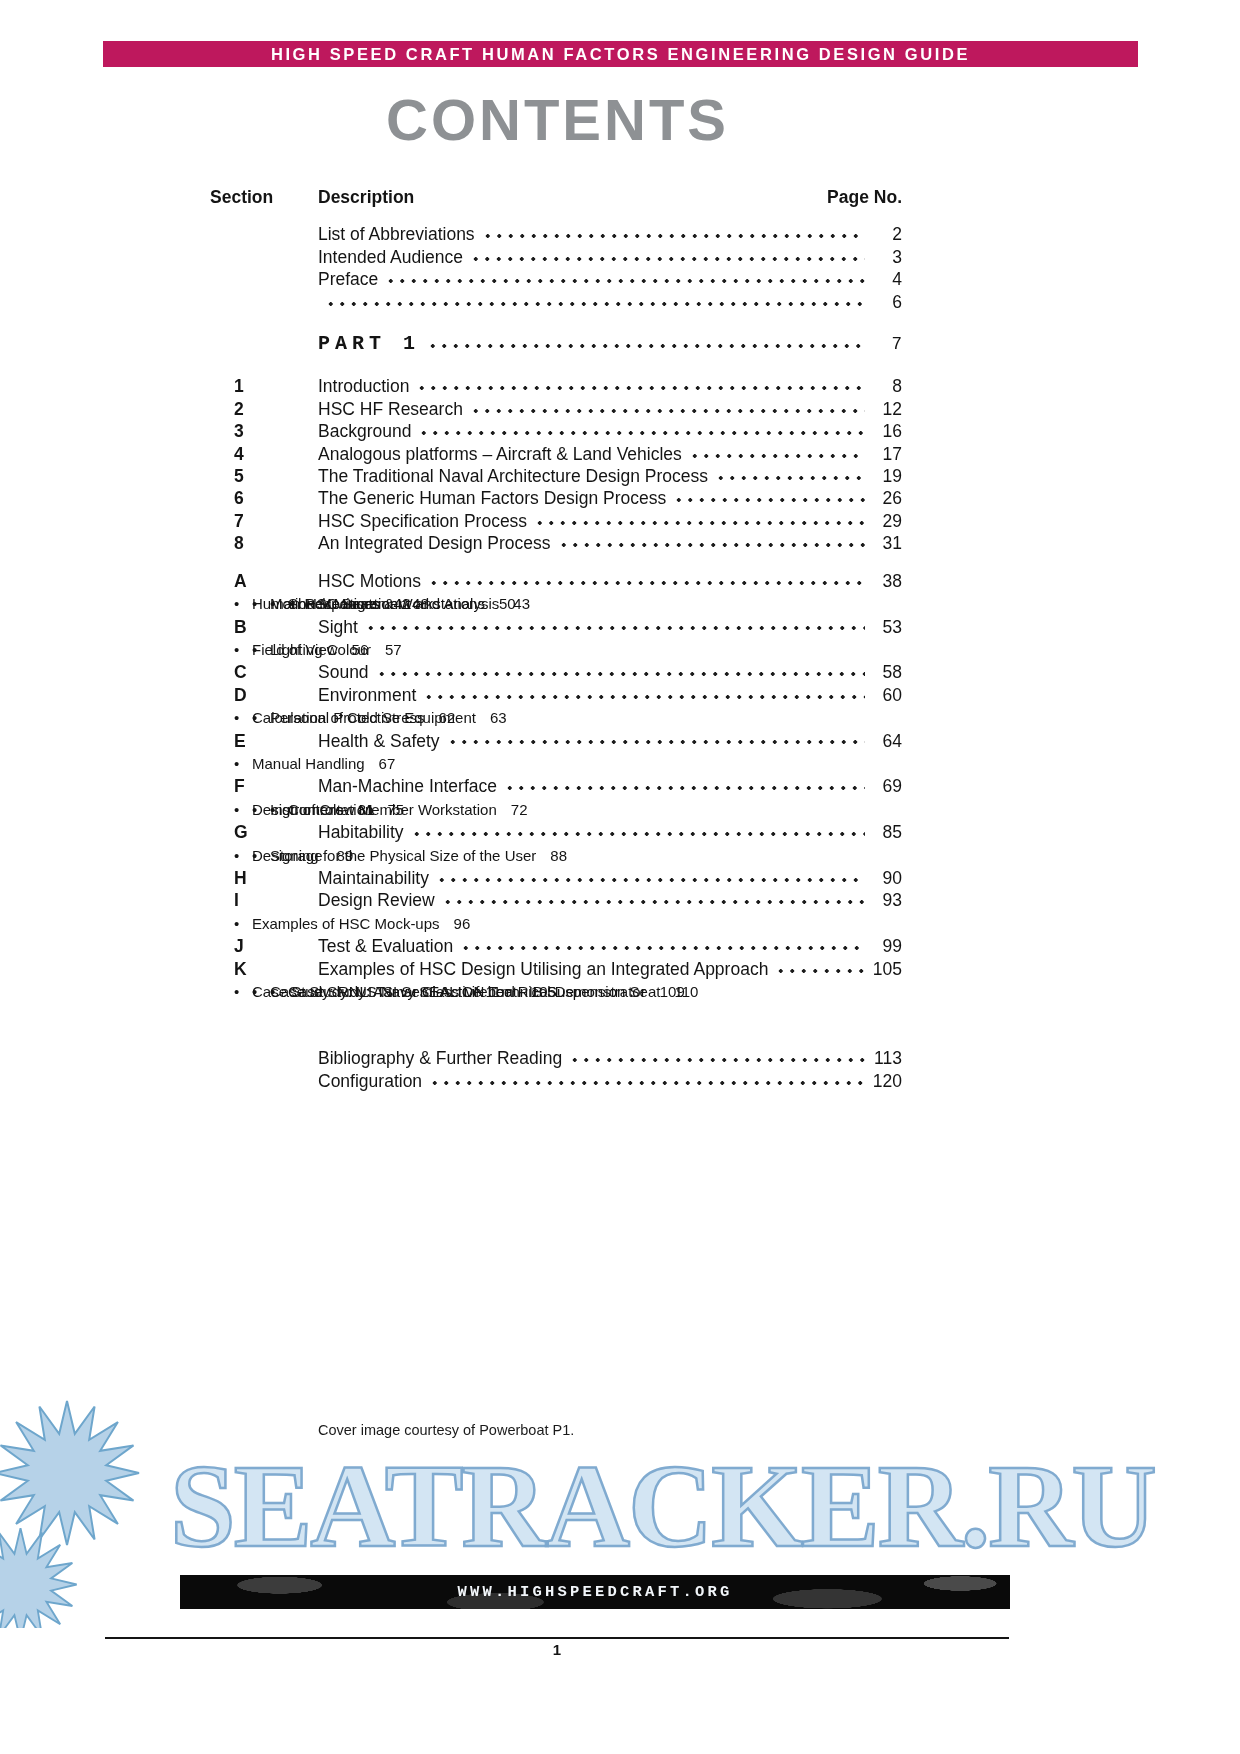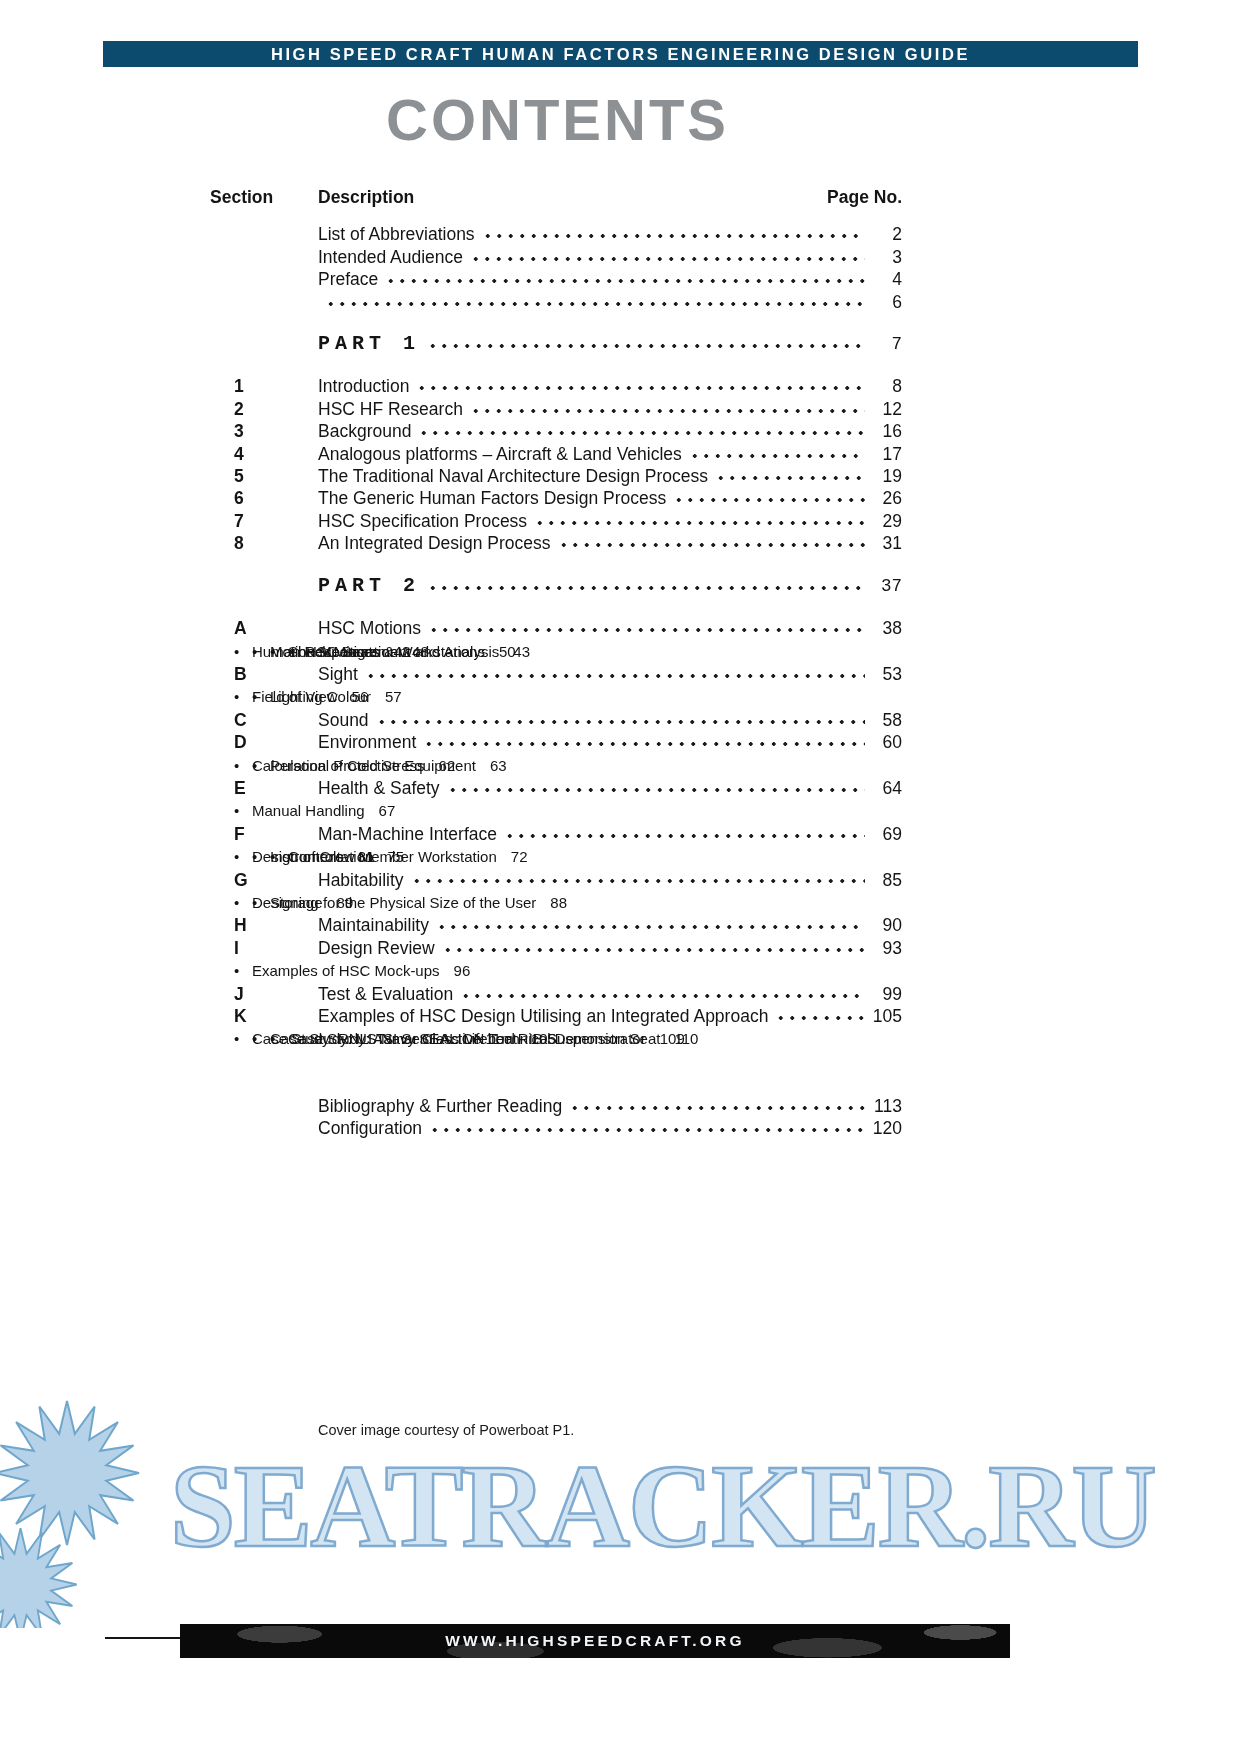--- a/index.html
+++ b/index.html
@@ -11,21 +11,21 @@
     overflow: hidden;
     font-family: "Liberation Sans", sans-serif;
     color: #141414;
   }
 
   
   .banner {
     position: absolute;
     top: 41px; left: 103px;
     width: 1035px; height: 26px;
-    background: #0c4a6e;
+    background: #be185d;
     display: flex; align-items: center; justify-content: center;
   }
   .banner span {
     color: #ffffff;
     font-weight: bold;
     font-size: 16.5px;
     letter-spacing: 2.6px;
     white-space: nowrap;
   }
 
@@ -90,29 +90,29 @@
   }
   .page-number {
     position: absolute;
     top: 1641px; left: 105px; width: 904px;
     text-align: center;
     font-size: 15px;
     font-weight: bold;
   }
   .footer-bar {
     position: absolute;
-    top: 1624px; left: 180px;
+    top: 1575px; left: 180px;
     width: 830px; height: 34px;
     background:
       radial-gradient(ellipse 70px 14px at 12% 30%, #3c3c3c 60%, rgba(0,0,0,0) 61%),
       radial-gradient(ellipse 90px 16px at 78% 70%, #343434 60%, rgba(0,0,0,0) 61%),
       radial-gradient(ellipse 60px 12px at 94% 25%, #4a4a4a 60%, rgba(0,0,0,0) 61%),
       radial-gradient(ellipse 80px 15px at 38% 80%, #2e2e2e 60%, rgba(0,0,0,0) 61%),
       #0a0a0a;
-    display: flex; align-items: center; justify-content: center;
+    display: flex; align-items: center; justify-content: center; font-family: Liberation Mono, monospace;
   }
   .footer-bar span {
     color: #f2f6fa;
     font-weight: bold;
     font-size: 15.5px;
     letter-spacing: 3.2px;
     white-space: nowrap;
   }
 
   
@@ -232,28 +232,20 @@
             <span class="leader"></span>
             <span class="col-page">29</span>
           </div>
           <div class="toc-row entry">
             <span class="col-section">8</span>
             <span class="col-desc"><span class="desc-text">An Integrated Design Process</span></span>
             <span class="leader"></span>
             <span class="col-page">31</span>
           </div>
         </div>
-        <div class="toc-group">
-          <div class="toc-row part">
-            <span class="col-section"></span>
-            <span class="col-desc"><span class="desc-text">PART 2</span></span>
-            <span class="leader"></span>
-            <span class="col-page">37</span>
-          </div>
-        </div>
         <div class="toc-group"><div class="toc-row entry">
             <span class="col-section">A</span>
             <span class="col-desc"><span class="desc-text">HSC Motions</span></span>
             <span class="leader"></span>
             <span class="col-page">38</span>
           </div><div class="toc-row bullet"><span class="col-section"></span><span class="col-desc"><span class="bullet">•</span><span class="desc-text">Human Responses</span></span><span class="leader"></span><span class="col-page">42</span></div><div class="toc-row bullet"><span class="col-section"></span><span class="col-desc"><span class="bullet">•</span><span class="desc-text">Motion Measurement and Analysis</span></span><span class="leader"></span><span class="col-page">43</span></div><div class="toc-row bullet"><span class="col-section"></span><span class="col-desc"><span class="bullet">•</span><span class="desc-text">Shock Mitigation</span></span><span class="leader"></span><span class="col-page">48</span></div><div class="toc-row bullet"><span class="col-section"></span><span class="col-desc"><span class="bullet">•</span><span class="desc-text">HSC Seats &amp; Workstations</span></span><span class="leader"></span><span class="col-page">50</span></div><div class="toc-row entry">
             <span class="col-section">B</span>
             <span class="col-desc"><span class="desc-text">Sight</span></span>
             <span class="leader"></span>
             <span class="col-page">53</span>

